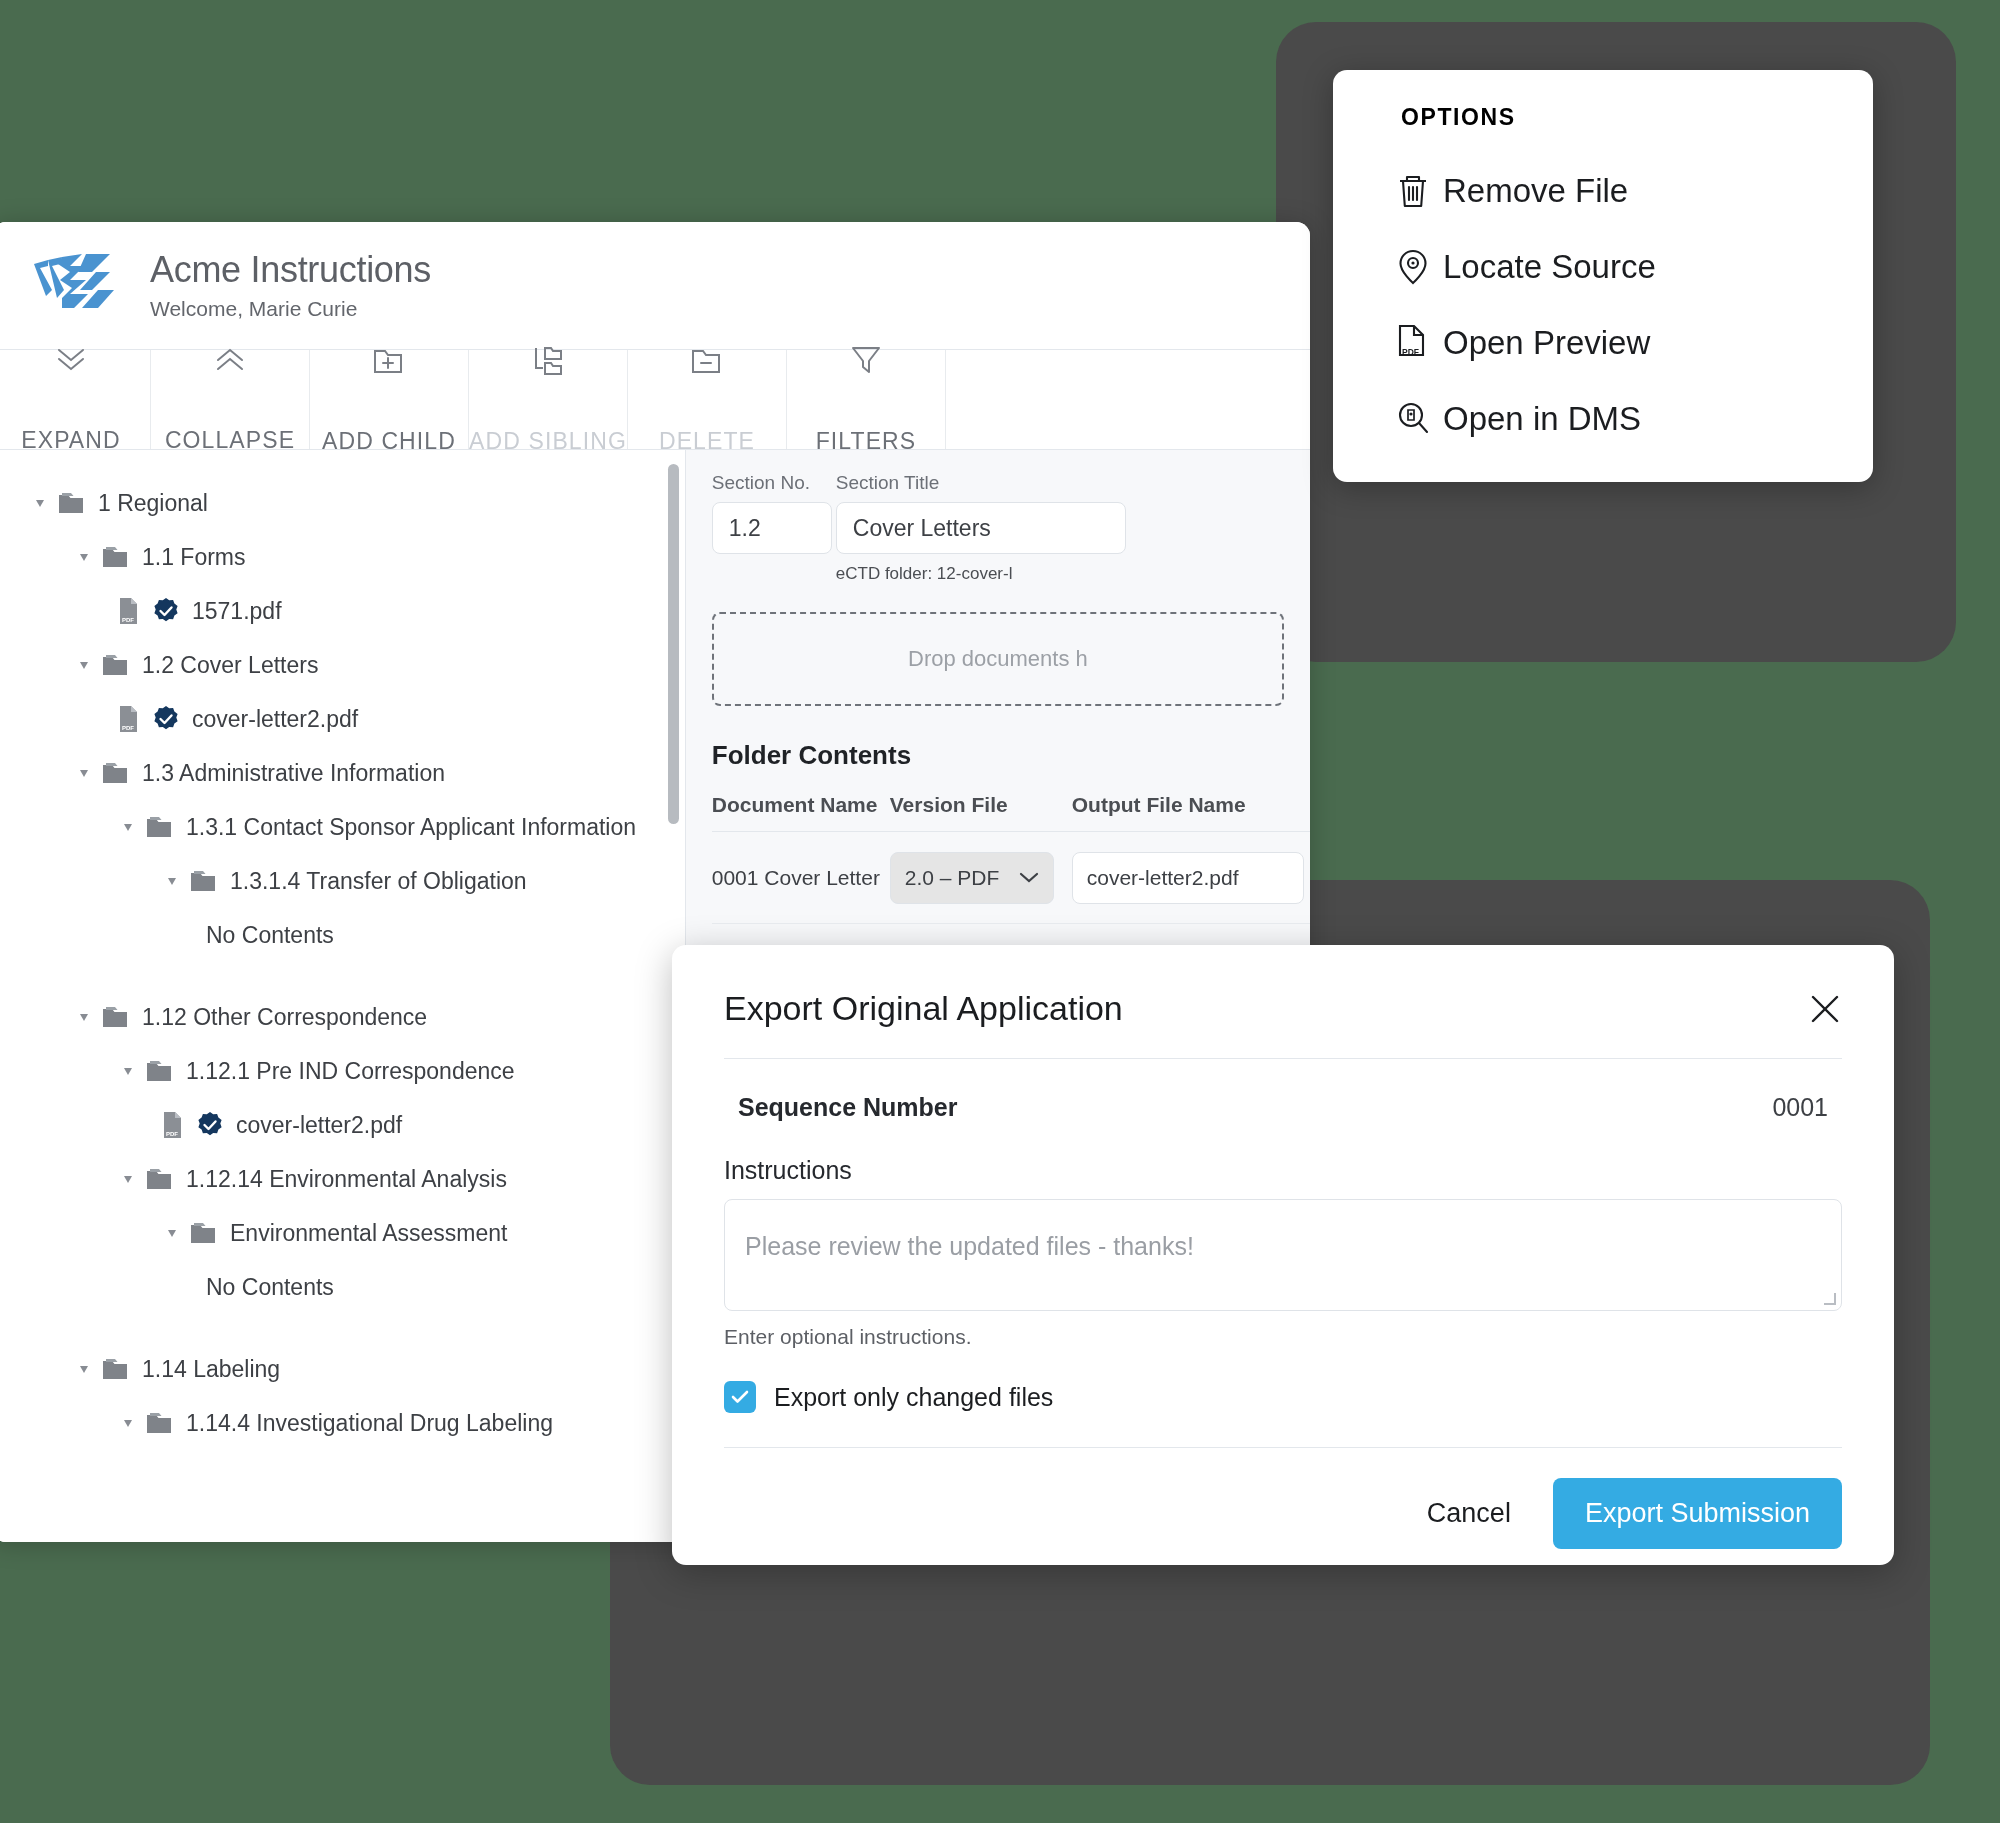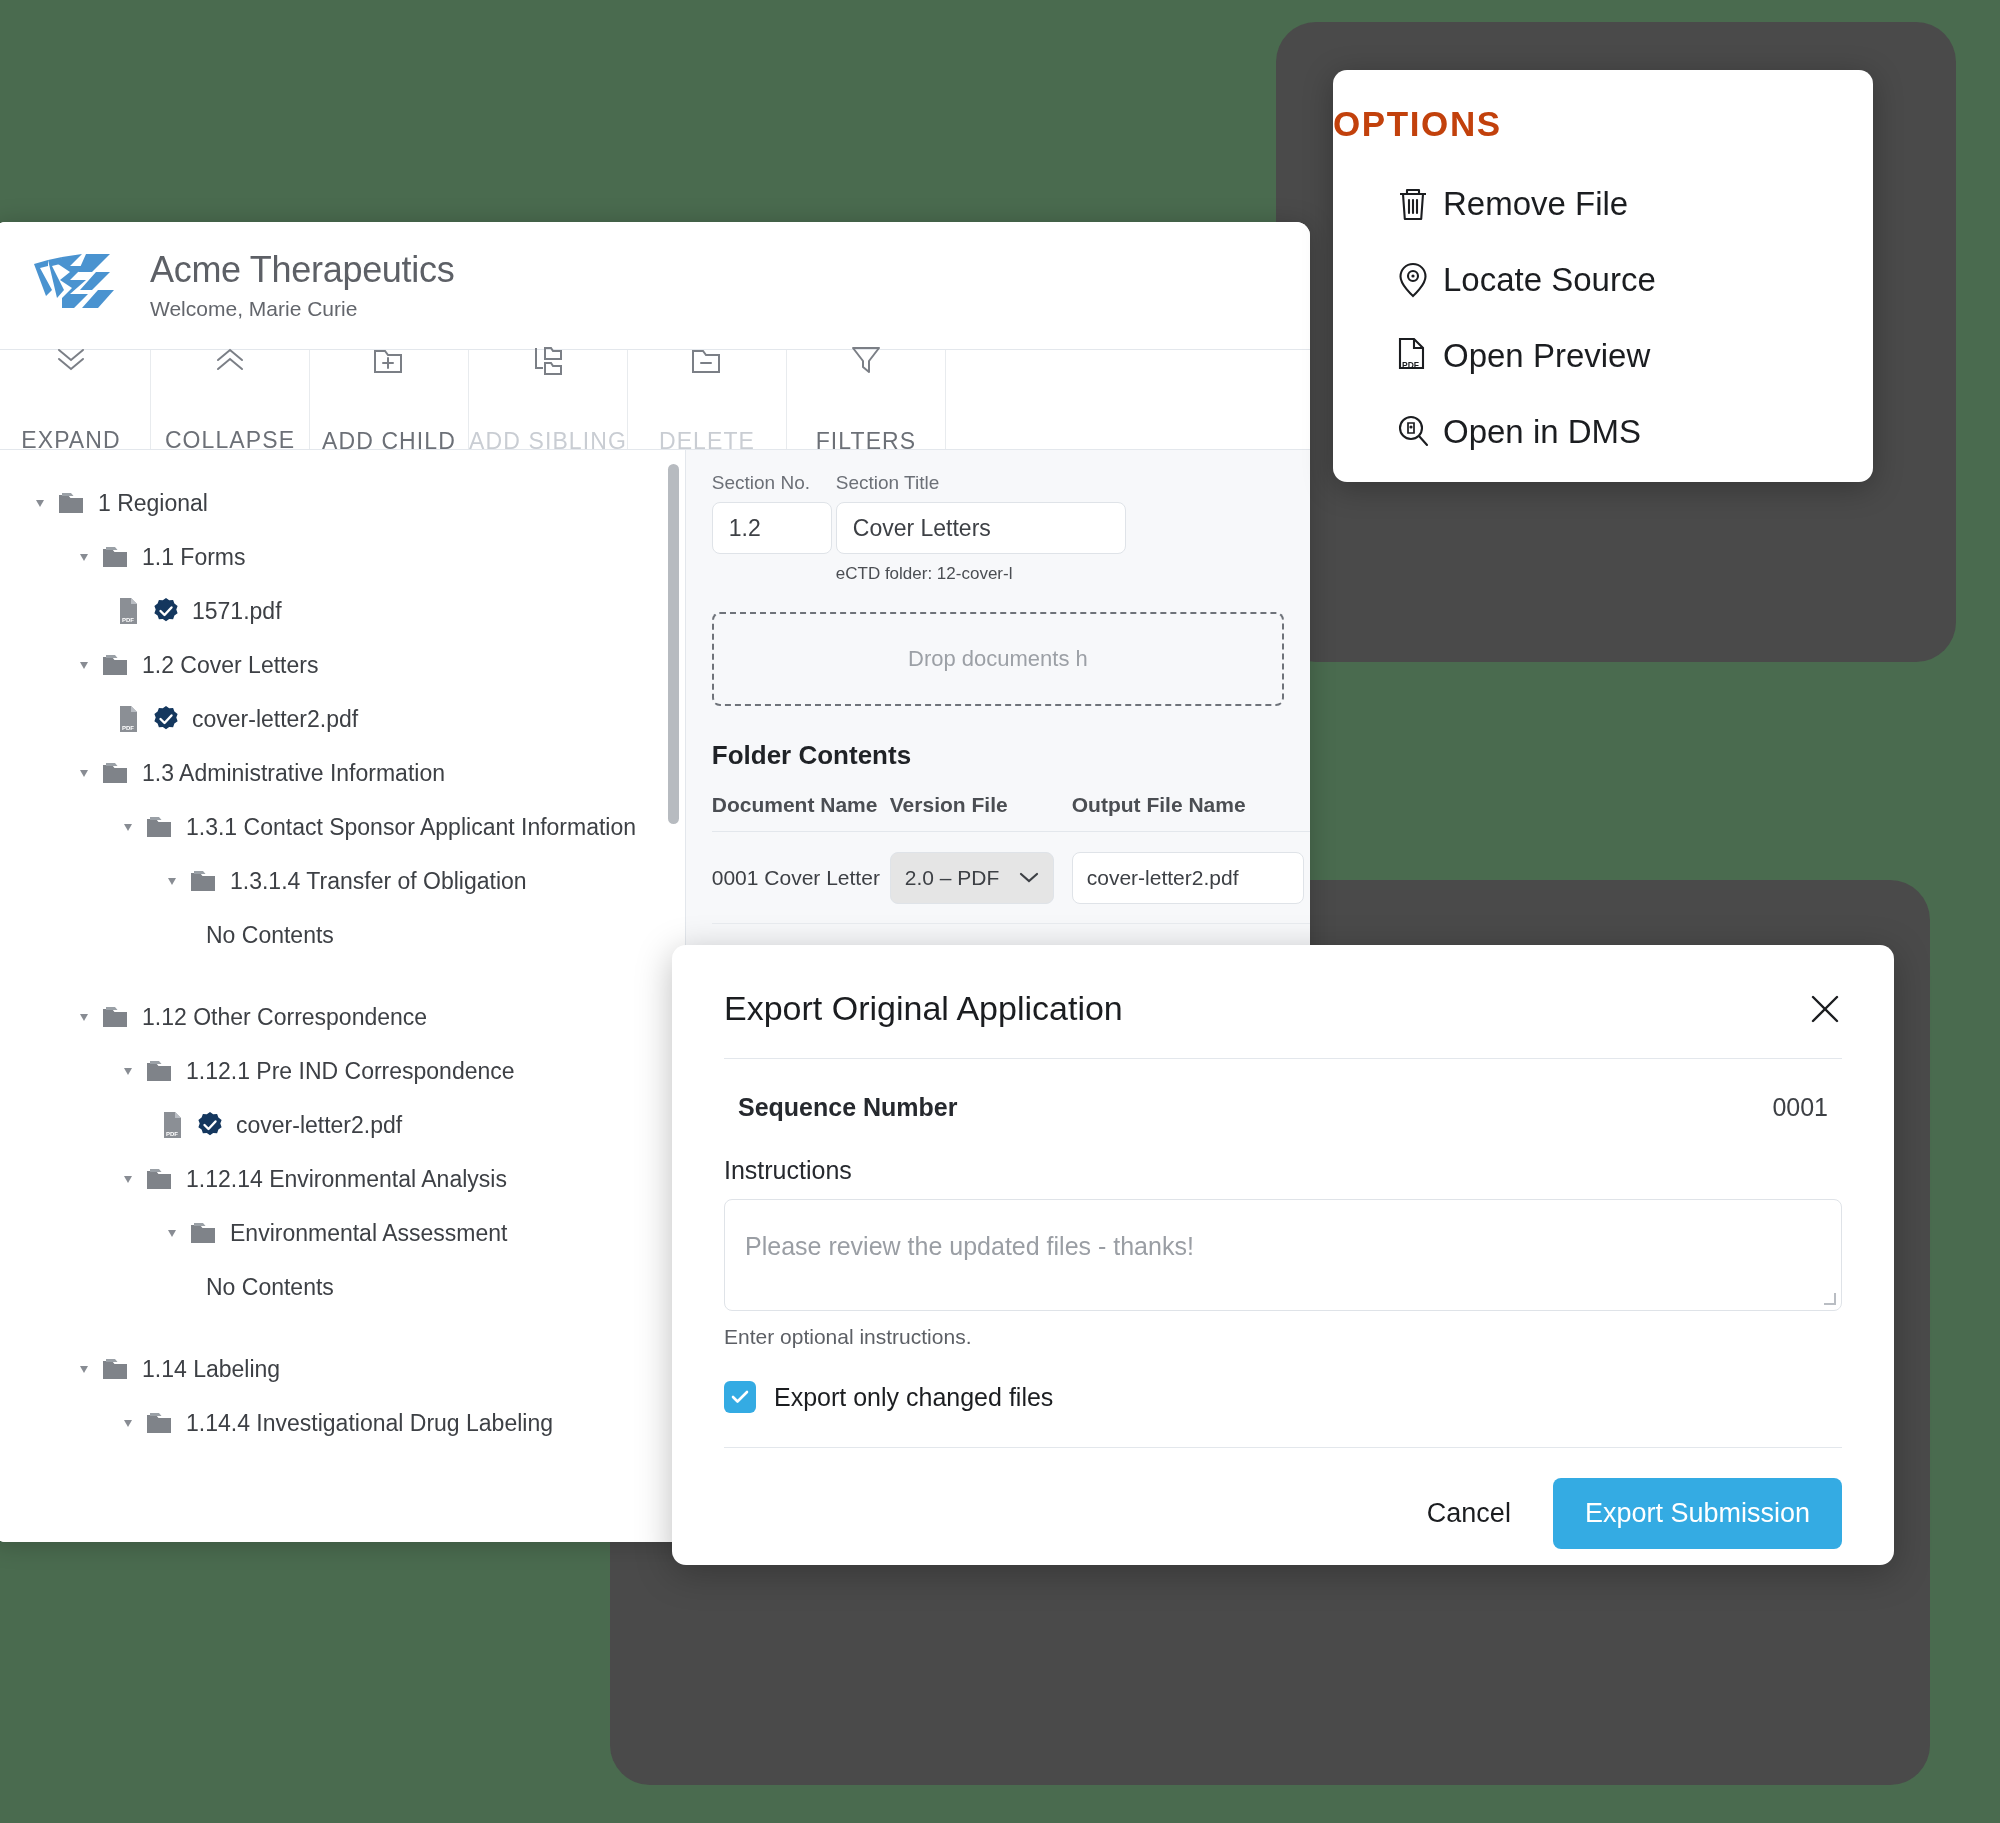--- a/index.html
+++ b/index.html
@@ -185,22 +185,22 @@
   #options-menu {
     position: absolute;
     left: 1333px; top: 70px;
     width: 540px; height: 412px;
     background: #fff;
     border-radius: 14px;
     box-shadow: 0 6px 30px rgba(0,0,0,.28);
     padding: 34px 0 0 0;
   }
   #options-title {
-    font-size: 35px; font-weight: bold; letter-spacing: 1.6px;
-    color: #c2410c; margin-bottom: 22px;
+    font-size: 23px; font-weight: bold; letter-spacing: 1.6px;
+    color: #000000; padding-left: 68px; margin-bottom: 22px;
   }
   .opt-item {
     display: flex; align-items: center;
     height: 76px; padding-left: 62px;
     font-size: 33px; color: #1b1d20; cursor: pointer;
   }
   .opt-item .opt-ico {
     width: 48px; flex: 0 0 auto; display: flex; align-items: center;
   }
   .opt-item .opt-label { margin-left: 0; }
@@ -286,21 +286,21 @@
   <div id="app-header">
     <svg id="brand-logo" viewBox="0 0 96 72">
       <g fill="#4a93d0">
         <path d="M4 14 L18 10 L18 16 L10 18 L22 40 L16 46 Z"></path>
         <path d="M18 10 L32 7 L30 14 L22 16 L34 40 L27 48 Z"></path>
         <path d="M32 7 L52 4 L40 16 L54 16 L40 30 L56 30 L40 44 L58 44 L44 58 L32 58 L32 48 L42 38 L30 30 L40 22 L28 14 Z"></path>
         <path d="M56 4 L80 4 L62 22 L80 22 L62 40 L84 40 L68 58 L52 58 L68 40 L50 40 L66 22 L48 22 Z"></path>
       </g>
     </svg>
     <div id="header-text">
-      <div id="org-title">Acme Therapeutics</div>
+      <div id="org-title">Acme Instructions</div>
       <div id="welcome-line">Welcome, Marie Curie</div>
     </div>
   </div>
 
   <div id="toolbar">
       <div class="tb-btn">
         <span class="tb-icon">
           <svg width="30" height="30" viewBox="0 0 30 30">
             <path d="M3 5 L15 15 L27 5 M3 14 L15 24 L27 14" fill="none" stroke="#7b7f86" stroke-width="2" stroke-linecap="round"></path>
           </svg>

